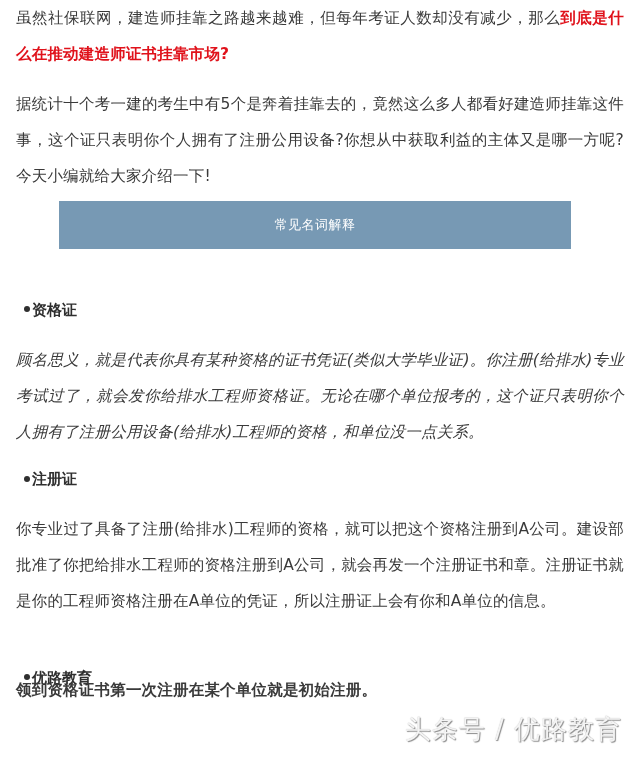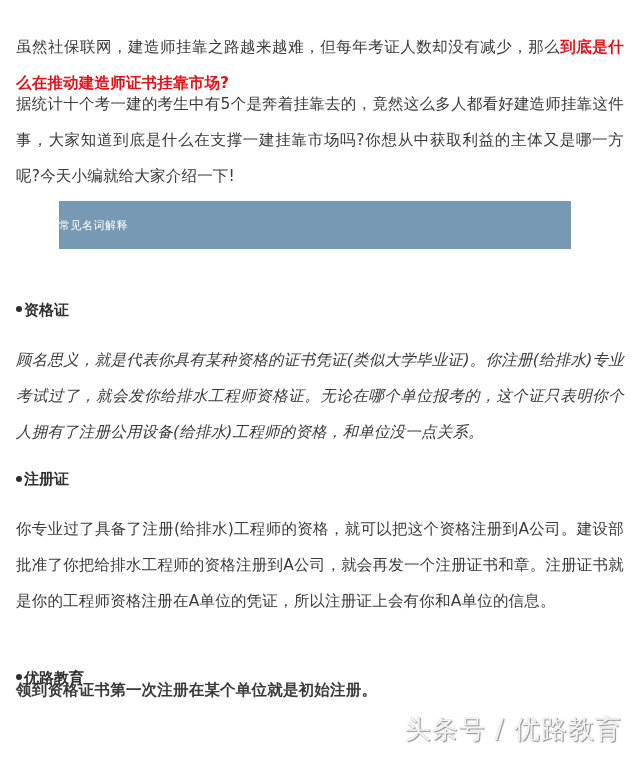--- a/index.html
+++ b/index.html
@@ -25,38 +25,39 @@
       font-size: 15.5px;
       line-height: 36px;
       margin: 0;
       letter-spacing: 0.2px;
       text-align: justify;
     }
     .red-strong {
       color: #e0121b;
       font-weight: bold;
     }
-    .p1 { position: absolute; top: 0; left: 0; width: 608px; margin-top: 29px; }
+    .p1 { position: absolute; top: 0; left: 0; width: 608px; }
     .p2 { position: absolute; top: 86px; left: 0; width: 608px; }
     .banner {
       position: absolute;
       left: 43px;
       top: 201px;
       width: 512px;
       height: 48px;
       background: #7799b4;
       color: #ffffff;
-      font-size: 11px;
+      font-size: 13px;
       display: flex;
       align-items: center;
+      justify-content: center;
       letter-spacing: 0.5px;
     }
     .heading {
       position: absolute;
-      left: 0;
+      left: 8px;
       font-size: 15px;
       font-weight: bold;
       color: #2f2f2f;
       line-height: 24px;
       text-align: center;
     }
     .heading .bullet {
       display: inline-block;
       width: 6px;
       height: 6px;
@@ -85,21 +86,21 @@
       margin-left: 46px;
     }
   </style>
 </head>
 <body>
 
 <div class="article">
 
   <p class="para p1"><span>虽然社保联网，建造师挂靠之路越来越难，但每年考证人数却没有减少，那么</span><span class="red-strong">到底是什么在推动建造师证书挂靠市场?</span></p>
 
-  <p class="para p2">据统计十个考一建的考生中有5个是奔着挂靠去的，竟然这么多人都看好建造师挂靠这件事，大家知道到底是什么在支撑一建挂靠市场吗?你想从中获取利益的主体又是哪一方呢?今天小编就给大家介绍一下!</p>
+  <p class="para p2">据统计十个考一建的考生中有5个是奔着挂靠去的，竟然这么多人都看好建造师挂靠这件事，这个证只表明你个人拥有了注册公用设备?你想从中获取利益的主体又是哪一方呢?今天小编就给大家介绍一下!</p>
 
   <div class="banner">
     <span>常见名词解释</span>
   </div>
 
   <div class="heading h1">
     <span class="bullet"></span><span>资格证</span>
   </div>
   <p class="para p3">顾名思义，就是代表你具有某种资格的证书凭证(类似大学毕业证)。你注册(给排水)专业考试过了，就会发你给排水工程师资格证。无论在哪个单位报考的，这个证只表明你个人拥有了注册公用设备(给排水)工程师的资格，和单位没一点关系。</p>
 

